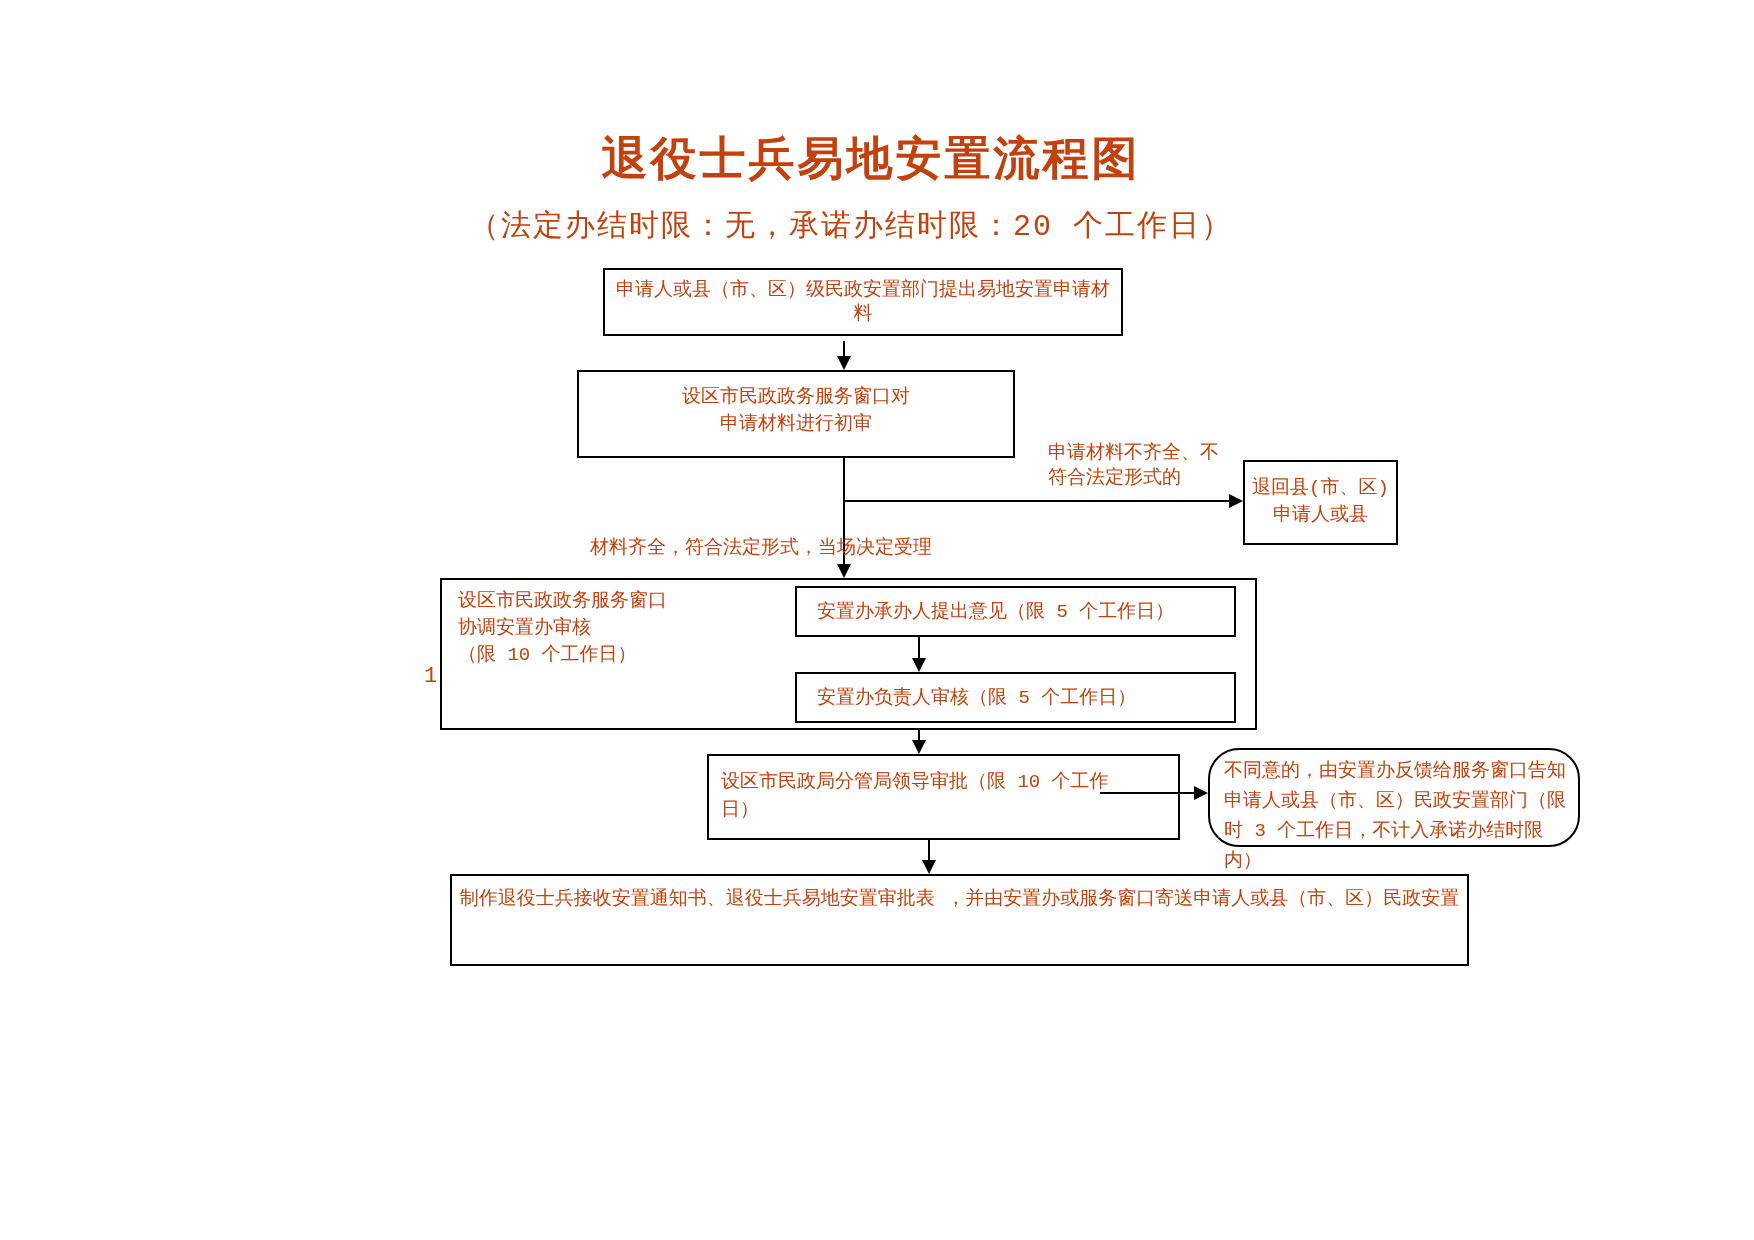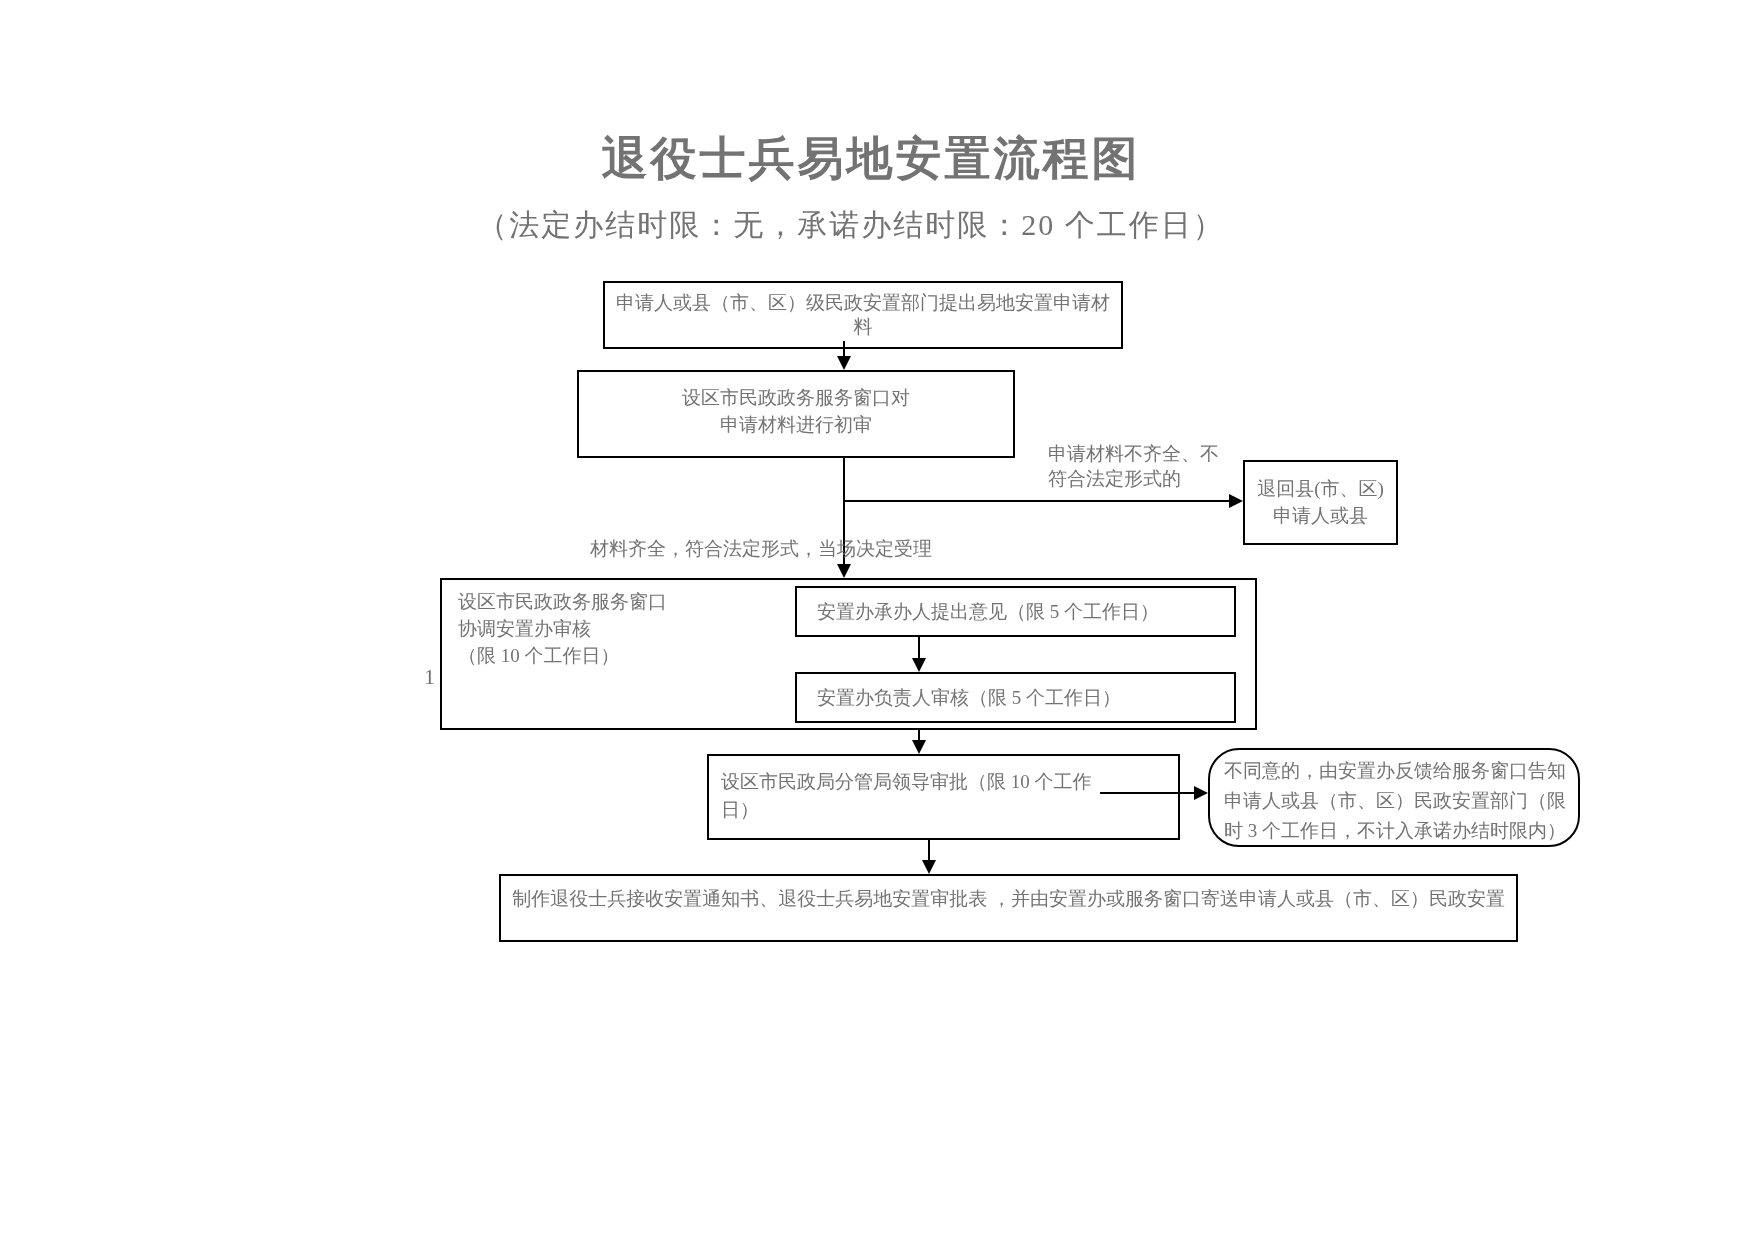--- a/index.html
+++ b/index.html
@@ -1,21 +1,21 @@
 <!DOCTYPE html>
 <html><head>
 <meta charset="utf-8">
 <style>
   html,body{margin:0;padding:0;background:#fff;}
   #page{
     position:relative;
     width:1754px;height:1240px;
     background:#fff;
-    font-family:Liberation Serif, serif;
-    color:#737373;
+    font-family:Liberation Mono, monospace;
+    color:#c2410c;
     overflow:hidden;
   }
   .abs{position:absolute;}
   .title{
     font-size:46px;font-weight:bold;letter-spacing:3px;
     text-align:center;white-space:nowrap;
   }
   .subtitle{
     font-size:30px;letter-spacing:2px;
     text-align:center;white-space:nowrap;
@@ -48,21 +48,21 @@
 </style>
 </head>
 <body>
 
 <div id="page">
 
   <div class="abs title" style="left:471px;top:128px;width:800px;">退役士兵易地安置流程图</div>
 
   <div class="abs subtitle" style="left:451px;top:205px;width:800px;">（法定办结时限：无，承诺办结时限：20 个工作日）</div>
 
-  <div class="node center" style="left:603px;top:281px;width:520px;height:68px;padding-top:8px;">
+  <div class="node center" style="left:603px;top:268px;width:520px;height:68px;padding-top:8px;">
     <span class="ln">申请人或县（市、区）级民政安置部门提出易地安置申请材</span>
     <span class="ln">料</span>
   </div>
 
   <div class="vline" style="left:843px;top:341px;height:17px;"></div>
   <div class="ah-down" style="left:837px;top:356px;"></div>
 
   <div class="node center" style="left:577px;top:370px;width:438px;height:88px;padding-top:12px;line-height:27px;">
     <span class="ln">设区市民政政务服务窗口对</span>
     <span class="ln">申请材料进行初审</span>
@@ -119,17 +119,17 @@
 
   <div class="node" style="left:1208px;top:748px;width:372px;height:99px;padding:6px 8px 0 14px;line-height:30px;border-radius:31px;">
     <span class="ln">不同意的，由安置办反馈给服务窗口告知</span>
     <span class="ln">申请人或县（市、区）民政安置部门（限</span>
     <span class="ln">时 3 个工作日，不计入承诺办结时限内）</span>
   </div>
 
   <div class="vline" style="left:928px;top:840px;height:22px;"></div>
   <div class="ah-down" style="left:922px;top:860px;"></div>
 
-  <div class="node center" style="left:499px;top:874px;width:1019px;height:68px;padding-top:9px;line-height:28px;">
+  <div class="node center" style="left:450px;top:874px;width:1019px;height:92px;padding-top:9px;line-height:28px;">
     <span class="ln">制作退役士兵接收安置通知书、退役士兵易地安置审批表 ，并由安置办或服务窗口寄送申请人或县（市、区）民政安置</span>
   </div>
 
 </div>
 
 </body></html>

